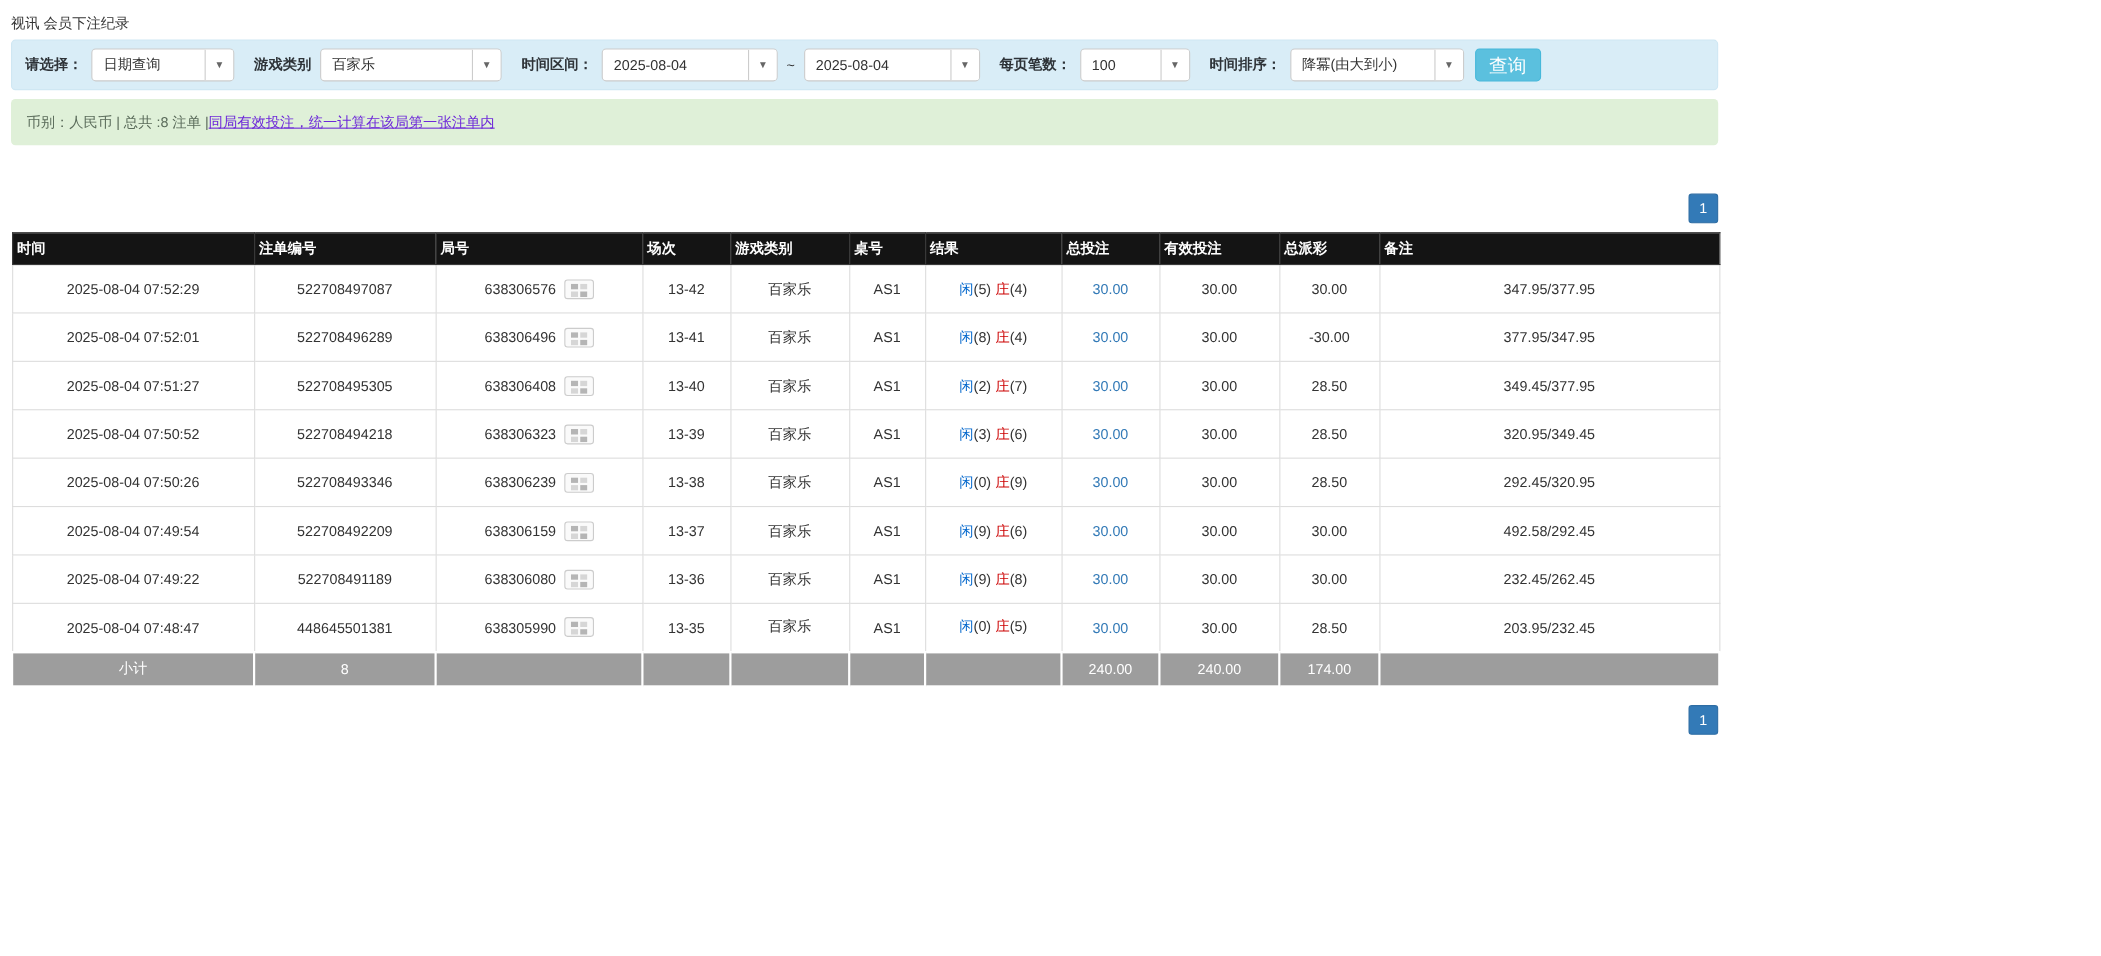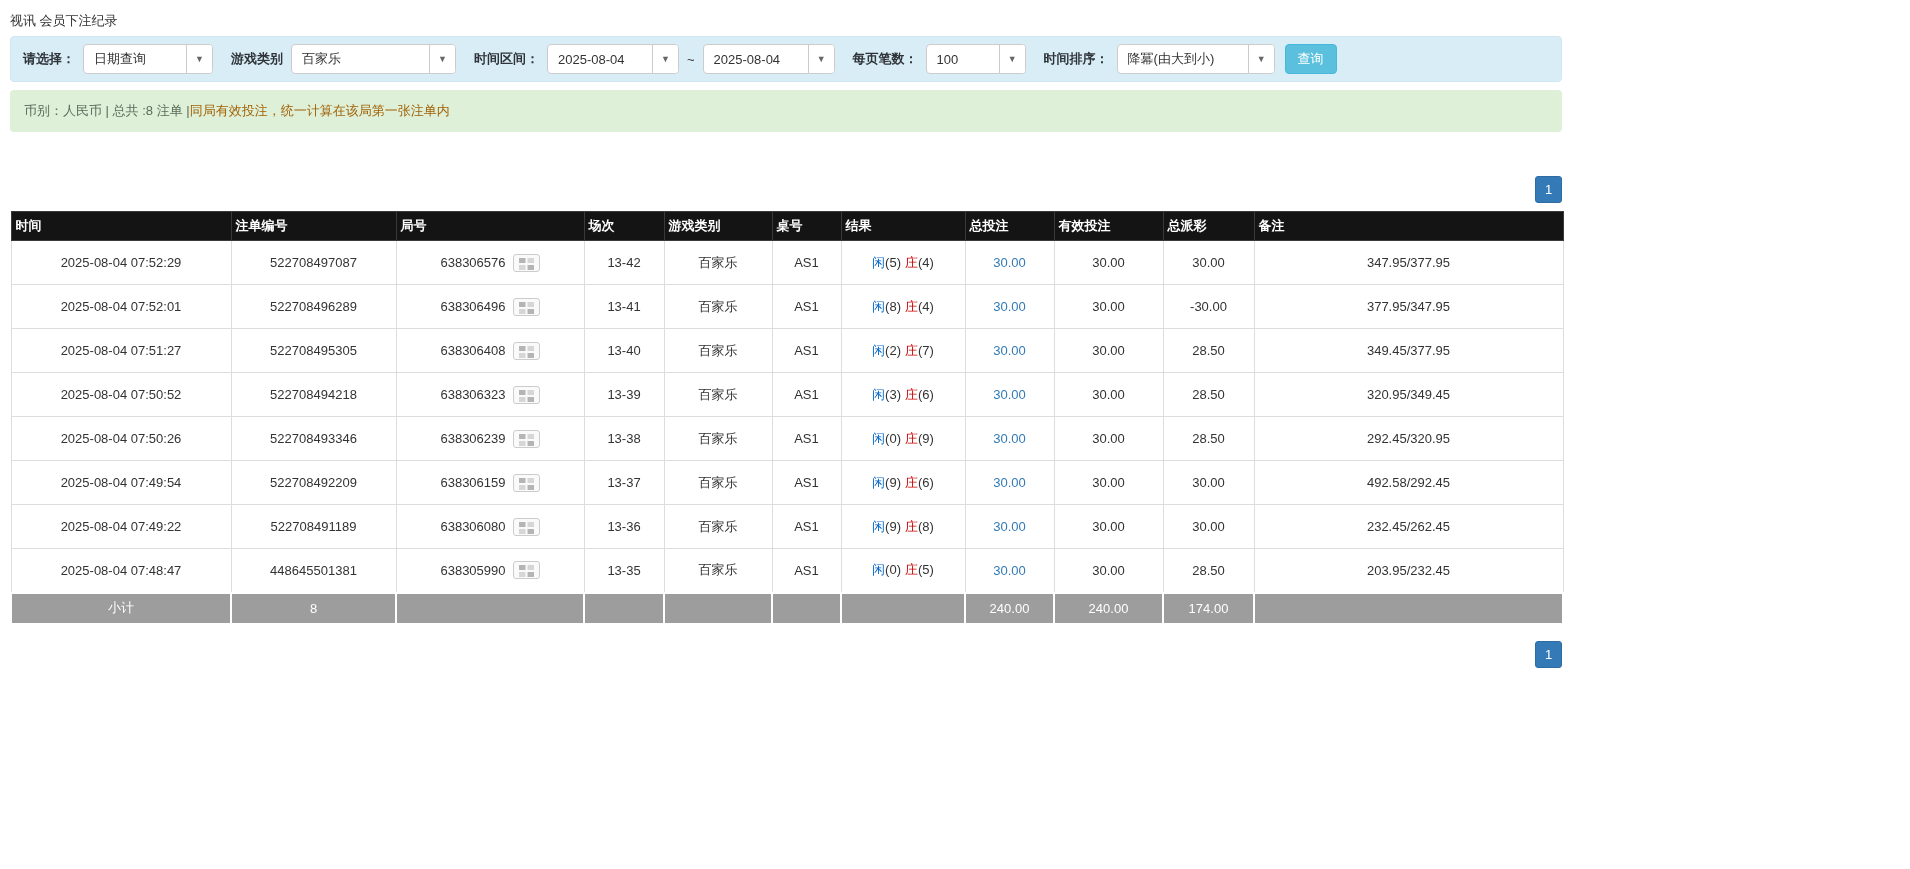--- a/index.html
+++ b/index.html
@@ -52,49 +52,49 @@
   }
   .caret-box {
     width: 26px;
     border-left: 1px solid #ccc;
     display: flex; align-items: center; justify-content: center;
     color: #666;
     font-size: 9px;
     background: #fff;
     flex: none;
   }
-  .w130 { width: 130px; } .w165 { width: 165px; } .w160 { width: 132px; }
+  .w130 { width: 130px; } .w165 { width: 165px; } .w160 { width: 160px; }
   .w100 { width: 100px; } .w158 { width: 158px; }
   .tilde { margin: 0 8px; color: #333; }
   .query-btn {
     margin-left: 10px;
     background: #5bc0de;
     border: 1px solid #46b8da;
     color: #fff;
     border-radius: 4px;
     height: 30px;
     padding: 0 12px;
-    font-size: 13px;
+    font-size: 17px;
     cursor: pointer;
     font-family: inherit;
   }
 
   
   .summary-bar {
     background: #dff0d8;
     border-radius: 4px;
     margin-top: 8px;
     padding: 0 14px;
     height: 42px;
     display: flex;
     align-items: center;
     justify-content: flex-start;
   }
   .summary-left { color: #5a6b5a; }
-  .summary-right { color: #a16207; }
+  .summary-right { color: #6d28d9; text-decoration: underline; }
 
   
   .pagination-row { display: flex; justify-content: flex-end; }
   .pagination-top { margin-top: 44px; margin-bottom: 8px; }
   .pagination-bottom { margin-top: 16px; padding-bottom: 30px; }
   .page-btn {
     min-width: 27px; height: 27px;
     background: #337ab7;
     border: 1px solid #2e6da4;
     border-radius: 3px;

